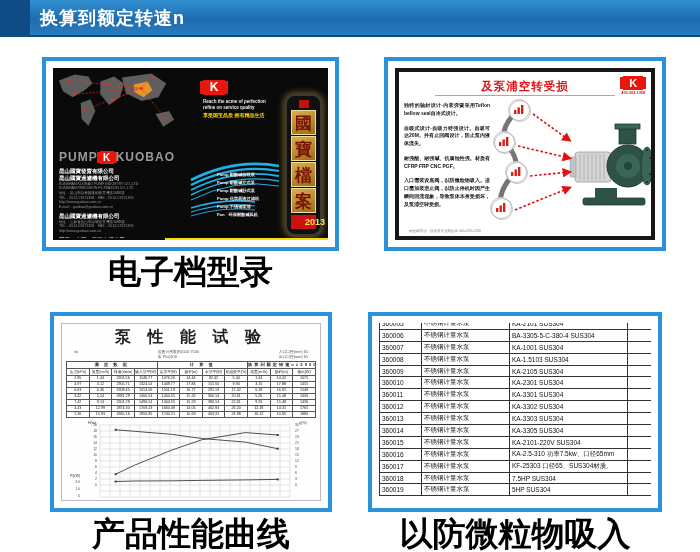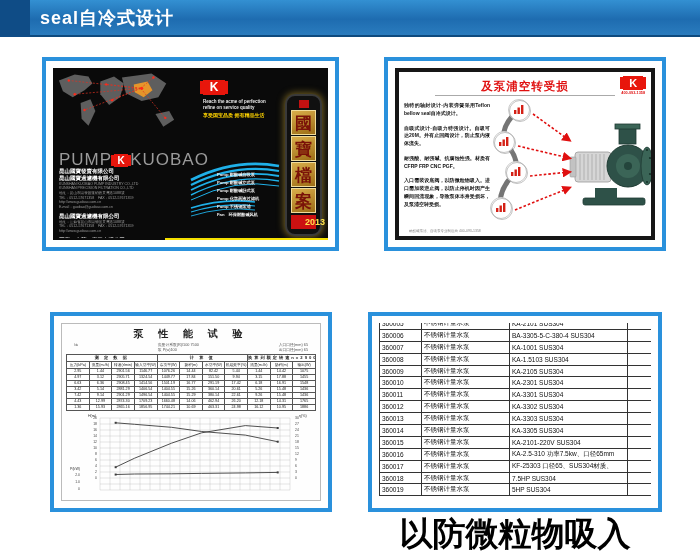--- a/index.html
+++ b/index.html
@@ -25,21 +25,21 @@
   .cat-map { position:absolute; left:2px; top:2px; }
   .cat-klogo { position:absolute; display:flex; align-items:center; }
   .kbox { background:#e8160c; color:#fff; font-weight:bold; text-align:center;
           border-left:2px solid #e8160c; border-right:2px solid #e8160c;
           box-shadow:-4px 0 0 -1px #e8160c, 4px 0 0 -1px #e8160c; }
   .cat-klogo .kbox { width:22px; height:15px; font-size:12px; line-height:15px; }
   .cat-slogan { position:absolute; left:150px; top:31px; width:110px; }
   .cat-slogan .en { color:#e9e9e9; font-size:4.5px; line-height:1.35; font-weight:bold; }
   .cat-slogan .cn { color:#ffd400; font-size:5px; line-height:1.6; font-weight:bold; }
   .cat-wordmark { position:absolute; left:6px; top:82px; display:flex; align-items:center; gap:2px; }
-  .cat-wordmark .wm { color:#9a9a9a; font-size:17px; font-weight:normal; letter-spacing:1px; }
+  .cat-wordmark .wm { color:#9a9a9a; font-size:12px; font-weight:bold; letter-spacing:1px; }
   .cat-wordmark .kbox { width:14px; height:13px; font-size:10px; line-height:13px; }
   .cat-co { position:absolute; left:6px; top:100px; width:128px; overflow:hidden; height:70px; }
   .co-bold { color:#fff; font-size:5.5px; font-weight:bold; line-height:1.25; }
   .co-small { color:#9b9b9b; font-size:3.6px; line-height:1.3; }
   .co-gap { height:3px; }
   .cat-swoosh { position:absolute; left:136px; top:86px; }
   .cat-prods { position:absolute; left:164px; top:103px; }
   .cat-prods div { color:#f2f2f2; font-size:4.2px; line-height:1.9; font-weight:bold; }
   .cat-banner { position:absolute; left:232px; top:26px; width:37px; height:142px;
                 background:#101010; border:2px solid #3a3a3a; border-radius:10px;
@@ -62,21 +62,21 @@
   .slide-logo .tel { color:#e01010; font-size:3.8px; font-weight:bold; margin-top:1px; }
   .slide-paras { position:absolute; left:5px; top:30px; width:86px; }
   .slide-paras p { font-size:5px; line-height:1.55; color:#111; text-align:justify; margin-bottom:7px; font-weight:bold; }
   .slide-art { position:absolute; left:88px; top:24px; }
   .slide-footer { position:absolute; left:10px; bottom:3px; font-size:3.5px; color:#888; }
   .slide-yellow { position:absolute; left:34%; right:-4px; bottom:-4px; height:3px; background:#f2e300; }
 
   
   .sheet { position:relative; width:100%; height:100%; background:#fefefe; border:1px solid #bbb;
            padding:3px 4px; overflow:hidden; }
-  .sheet-title { text-align:center; font-size:10px; font-weight:bold; letter-spacing:6px; color:#222; }
+  .sheet-title { text-align:center; font-size:16px; font-weight:bold; letter-spacing:6px; color:#222; }
   .sheet-meta { display:flex; justify-content:space-between; font-size:3.8px; color:#555;
                 margin:2px 8px 1px; line-height:1.3; }
   .sheet-table { width:100%; border-collapse:collapse; table-layout:fixed; }
   .sheet-table th,.sheet-table td { border:0.5px solid #555; font-size:3.7px; color:#222;
       text-align:center; padding:0.5px 0; height:6px; overflow:hidden; white-space:nowrap; font-weight:normal; }
   .sheet-table .grp { font-weight:bold; font-size:4.2px; letter-spacing:2px; }
   .sheet-chart { display:block; margin-top:1px; }
 
   
   .pricewrap { position:relative; width:100%; height:100%; overflow:hidden; }
@@ -88,21 +88,21 @@
   .price-table .c-model { width:118px; }
   .price-table .c-price { width:42px; text-align:right; }
 </style>
 </head>
 <body>
 
 <div class="page">
 
   <div class="hdr">
     <div class="hdr-block"></div>
-    <div class="hdr-title">seal自冷式设计</div>
+    <div class="hdr-title">换算到额定转速n</div>
   </div>
 
   <div class="panel" style="left:42px; top:57px; width:297px; height:194px;">
     <div class="catalog">
       <svg class="cat-map" width="128" height="78" viewBox="0 0 130 78">
         <path d="M4,10 L20,4 34,6 38,13 30,20 18,27 8,21 Z" fill="#5e5e5e"></path>
         <path d="M26,33 36,29 41,41 34,56 27,49 Z" fill="#5e5e5e"></path>
         <path d="M46,11 60,6 70,13 66,27 55,35 46,24 Z" fill="#5e5e5e"></path>
         <path d="M68,7 98,3 113,13 105,27 88,31 72,23 Z" fill="#5e5e5e"></path>
         <path d="M102,44 116,41 121,50 110,57 Z" fill="#5e5e5e"></path>
@@ -297,20 +297,21 @@
           <line x1="31" y1="50" x2="82" y2="62" marker-end="url(#arrh)"></line>
           <line x1="43" y1="80" x2="82" y2="76" marker-end="url(#arrh)"></line>
           <line x1="28" y1="114" x2="82" y2="92" marker-end="url(#arrh)"></line>
         </g>
       </svg>
       <div class="slide-footer">耐酸碱泵浦、自吸泵专业制造商 400-093-1358</div>
       <div class="slide-yellow"></div>
     </div>
   </div>
 
+  <div class="caption" style="left:42px; top:255px; width:297px;">电子档型录</div>
 
   <div class="panel" style="left:50px; top:312px; width:282px; height:200px;">
     <div class="sheet">
       <div class="sheet-title">泵 性 能 试 验</div>
       <div class="sheet-meta">
         <span>№</span>
         <span><span>流量计系数(R)/100 7500</span><br><span>泵  P(w)100</span></span>
         <span><span>入口口径(mm)  65</span><br><span>出口口径(mm)  65</span></span>
       </div>
       <table class="sheet-table">
@@ -598,15 +599,16 @@
             <td class="c-name">不锈钢计量水泵</td>
             <td class="c-model">5HP SUS304</td>
             <td class="c-price">4900</td>
 
           </tr>
         </tbody>
       </table>
     </div>
   </div>
 
+  <div class="caption" style="left:50px; top:517px; width:282px;">产品性能曲线</div>
   <div class="caption" style="left:368px; top:517px; width:294px;">以防微粒物吸入</div>
 
 </div>
 
 </body></html>

